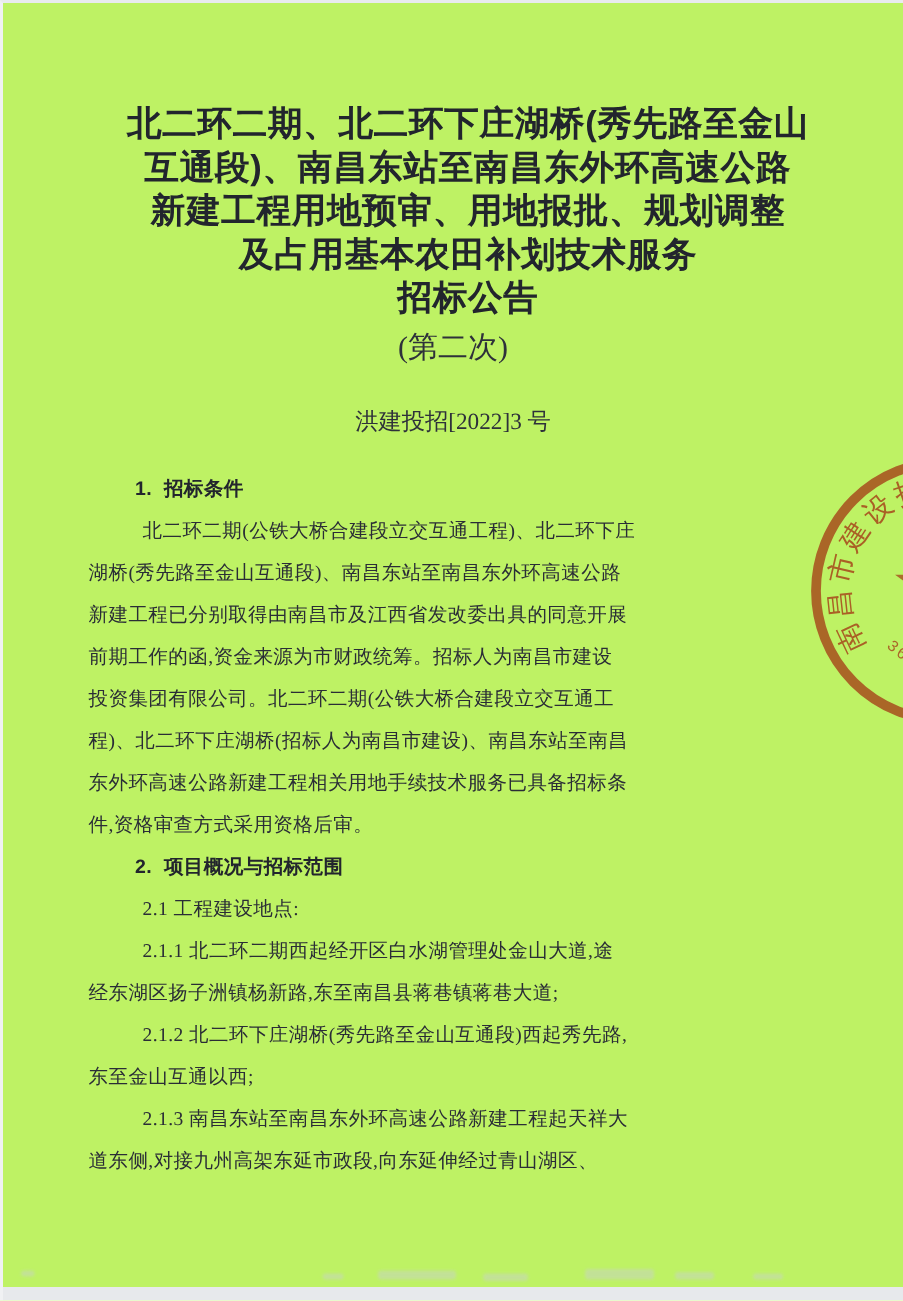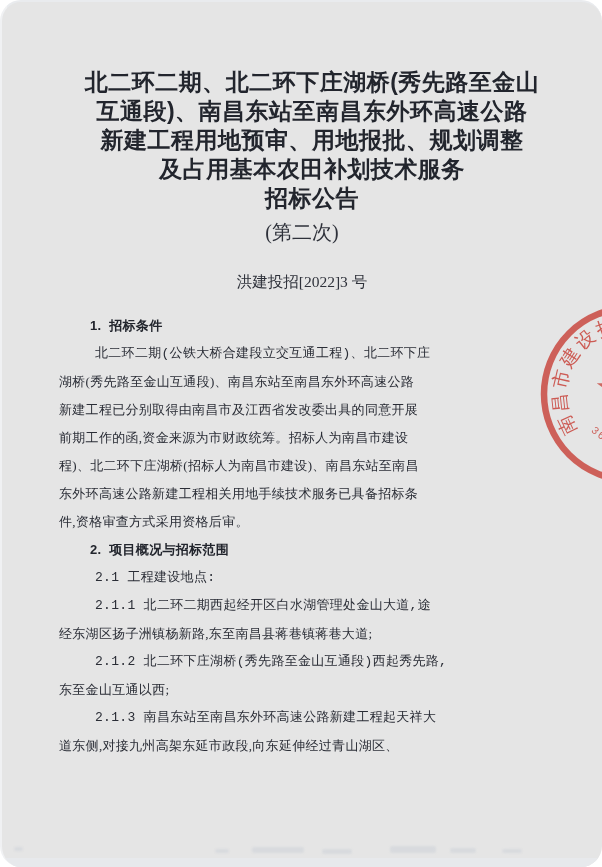--- a/index.html
+++ b/index.html
@@ -1,26 +1,25 @@
 <!DOCTYPE html>
 <html><head>
 <meta charset="utf-8">
 <style>
   html,body{margin:0;padding:0;background:#ffffff;}
   .page{
     position:relative;
     width:602px;height:867px;
-    background:#e5e5e5;
+    background:#bef264;
     overflow:hidden;
     box-sizing:border-box;
     border-top:2px solid #e9ebee;
     border-left:2px solid #f0f1f3;
     font-family:"Liberation Serif","DejaVu Serif",serif;
     color:#2a2d36;
-    border-radius:21px;
   }
   .title-block{
     margin:66px 40px 0 60px;
     text-align:center;
     font-family:"Liberation Sans","DejaVu Sans",sans-serif;
     font-weight:bold;
     font-size:23px;
     line-height:29px;
     color:#22252d;
     letter-spacing:0.5px;
@@ -45,21 +44,21 @@
     line-height:28px;
     letter-spacing:0.3px;
   }
   .bl{white-space:pre-wrap;}
   .bl.heading{
     font-family:"Liberation Sans","DejaVu Sans",sans-serif;
     font-weight:bold;
     color:#22252d;
     padding-left:31px;
   }
-  .bl.indent{padding-left:36px;font-family:Liberation Mono, monospace;}
+  .bl.indent{padding-left:36px;}
   .bl.flush{padding-left:0;}
   .seal{
     position:absolute;
     left:518px;top:282px;
     width:220px;height:220px;
     mix-blend-mode:multiply;
     pointer-events:none;
   }
   .seal text{
     font-family:"Liberation Sans","DejaVu Sans",sans-serif;
@@ -101,20 +100,21 @@
   <div class="subtitle">(第二次)</div>
 
   <div class="doc-number">洪建投招[2022]3 号</div>
 
   <div class="body-block" id="body-block">
       <div class="bl heading">1.  招标条件</div>
       <div class="bl indent">北二环二期(公铁大桥合建段立交互通工程)、北二环下庄</div>
       <div class="bl flush">湖桥(秀先路至金山互通段)、南昌东站至南昌东外环高速公路</div>
       <div class="bl flush">新建工程已分别取得由南昌市及江西省发改委出具的同意开展</div>
       <div class="bl flush">前期工作的函,资金来源为市财政统筹。招标人为南昌市建设</div>
+      <div class="bl flush">投资集团有限公司。北二环二期(公铁大桥合建段立交互通工</div>
       <div class="bl flush">程)、北二环下庄湖桥(招标人为南昌市建设)、南昌东站至南昌</div>
       <div class="bl flush">东外环高速公路新建工程相关用地手续技术服务已具备招标条</div>
       <div class="bl flush">件,资格审查方式采用资格后审。</div>
       <div class="bl heading">2.  项目概况与招标范围</div>
       <div class="bl indent">2.1 工程建设地点:</div>
       <div class="bl indent">2.1.1 北二环二期西起经开区白水湖管理处金山大道,途</div>
       <div class="bl flush">经东湖区扬子洲镇杨新路,东至南昌县蒋巷镇蒋巷大道;</div>
       <div class="bl indent">2.1.2 北二环下庄湖桥(秀先路至金山互通段)西起秀先路,</div>
       <div class="bl flush">东至金山互通以西;</div>
       <div class="bl indent">2.1.3 南昌东站至南昌东外环高速公路新建工程起天祥大</div>

